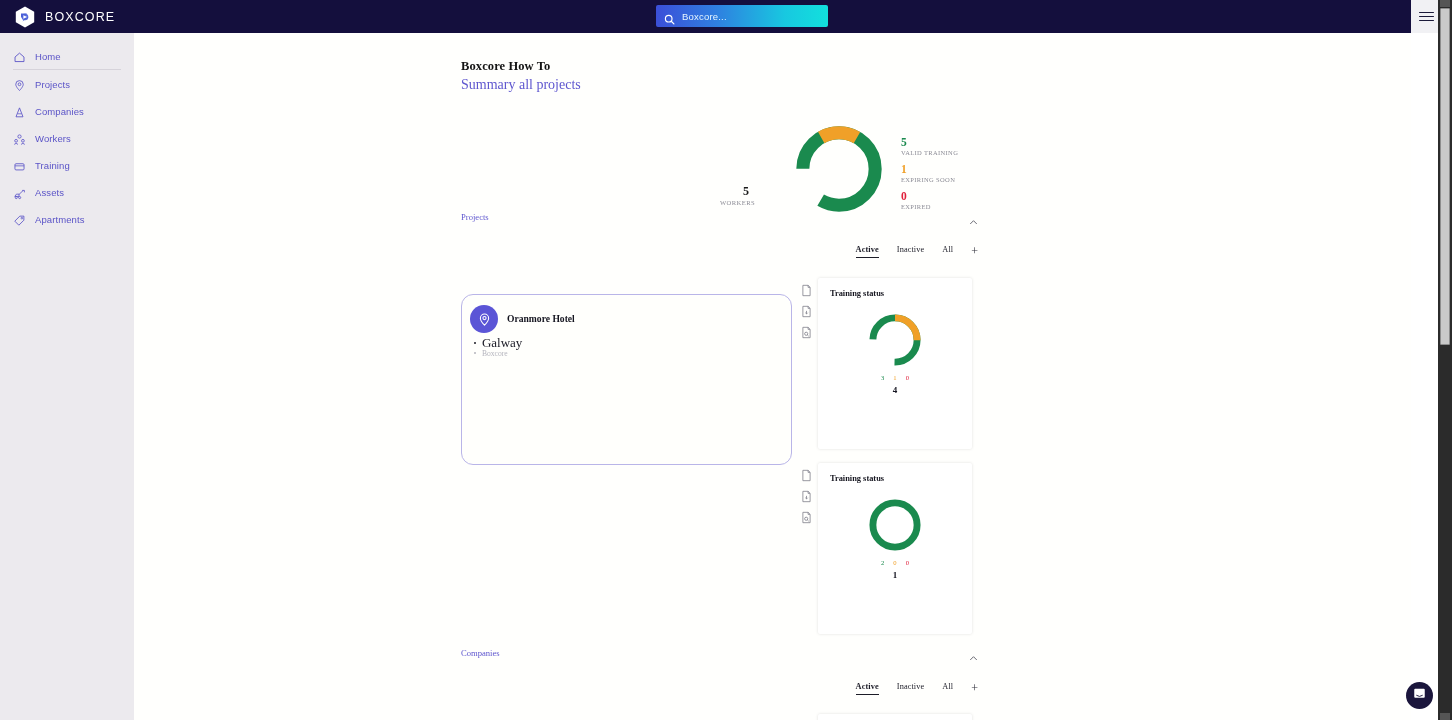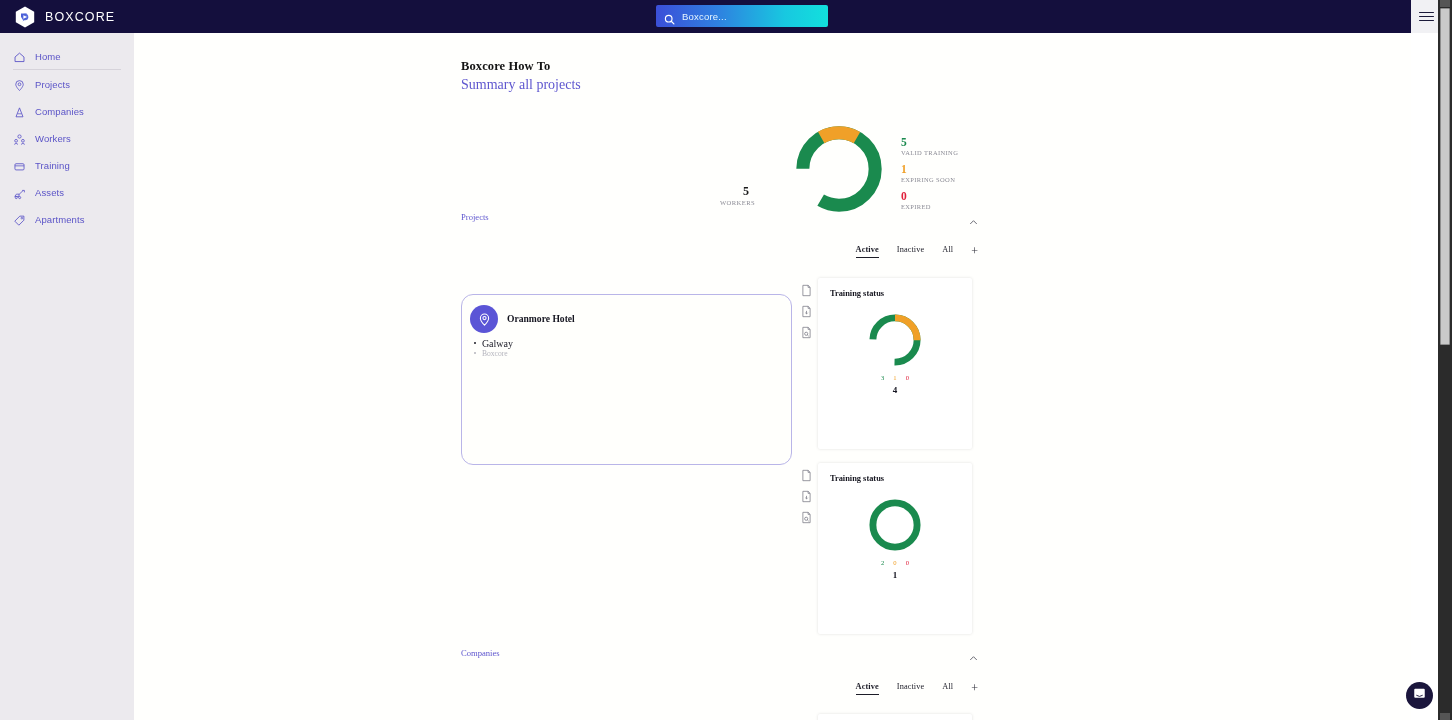--- a/index.html
+++ b/index.html
@@ -142,21 +142,21 @@
     display: flex; align-items: center; justify-content: center;
   }
   .proj-avatar svg { display:block; }
   .proj-name {
     position: absolute; left: 45px; top: 18px;
     font-size: 9.6px; font-weight: bold; color: #151520;
   }
   .proj-bullets { position: absolute; left: 12px; top: 43px; }
   .b-row { display: flex; align-items: center; height: 10px; }
   .b-dot { width: 2.4px; height: 2.4px; border-radius: 50%; margin-right: 5.5px; }
-  .b-primary { font-size: 10px; color: #1b1b26; }
+  .b-primary { font-size: 13px; color: #1b1b26; }
   .b-secondary { font-size: 7.6px; color: #b4b4bd; }
 
   .doc-strip { position: absolute; left: 340px; top: 13px; }
   .doc-ico { width: 11px; height: 13px; margin-bottom: 8px; display:block; cursor: pointer; }
 
   .ts-card {
     position: absolute; left: 357px; top: 8px;
     width: 154px; height: 171px;
     background: #ffffff;
     box-shadow: 0 0 3px rgba(0,0,0,0.13);

